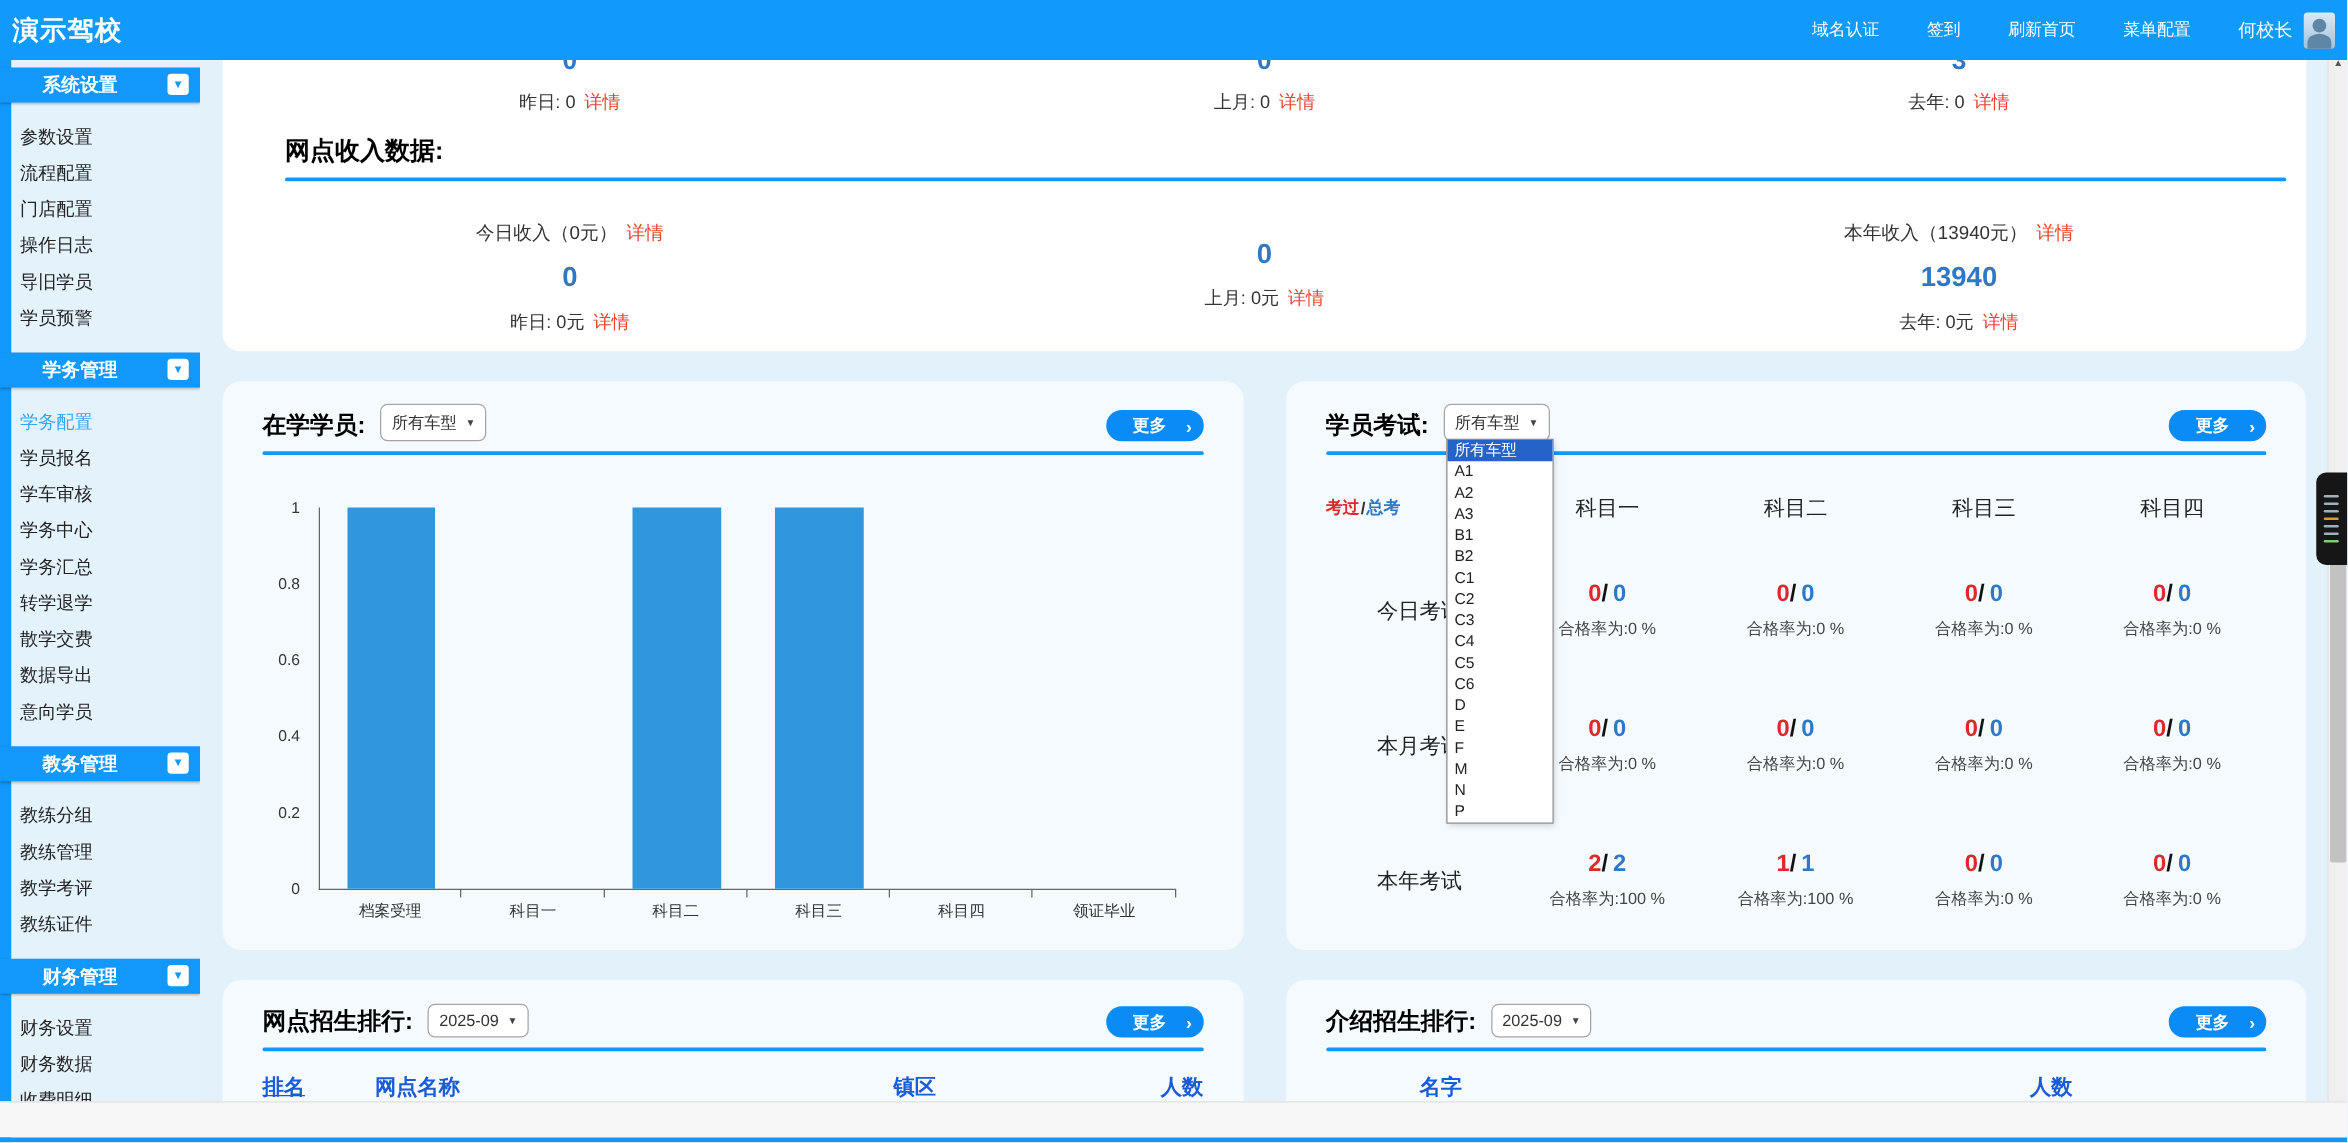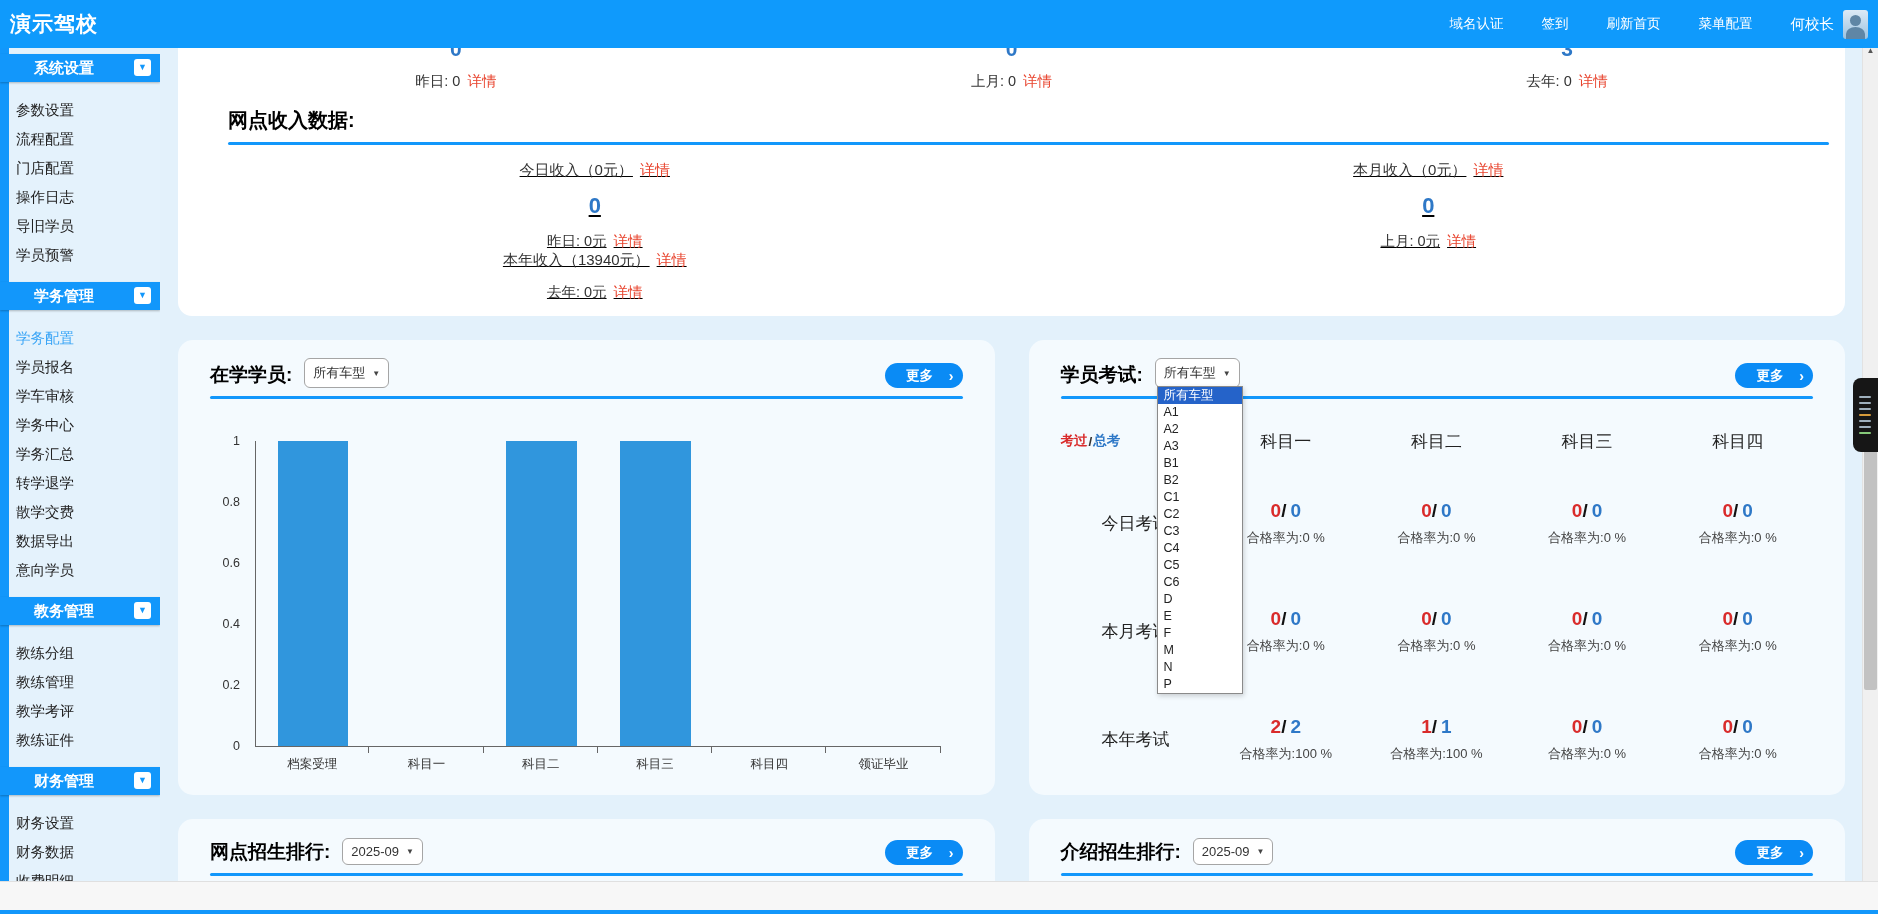--- a/index.html
+++ b/index.html
@@ -32,21 +32,21 @@
   .top-card{margin:0 17px 0 18px;background:#fff;border-radius:0 0 14px 14px;padding:2px 0 14px 0;}
   .overview{display:grid;grid-template-columns:1fr 1fr 1fr;}
   .clip{height:16px;overflow:hidden;text-align:center;}
   .big-val{display:inline-block;margin-top:-9px;font-size:21px;font-weight:bold;color:#2e78c7;}
   .ov-sum{text-align:center;margin-top:14px;font-size:14.5px;color:#333;}
   .detail{color:#e8442e;margin-left:7px;cursor:pointer;}
   .income{margin-top:16px;}
   .income-title{margin:0 0 0 50px;font-size:20px;font-weight:bold;color:#000;}
   .rule{height:3px;background:#1297fb;border-radius:2px;}
   .income .rule{margin:8px 16px 0 50px;}
-  .income-cols{display:grid;grid-template-columns:1fr 1fr;margin-top:16px;text-decoration:underline;}
+  .income-cols{display:grid;grid-template-columns:1fr 1fr 1fr;margin-top:32px;}
   .inc-label{text-align:center;font-size:15px;color:#333;}
   .inc-value{text-align:center;font-size:22px;font-weight:bold;color:#2e78c7;margin-top:13px;}
   .inc-sum{text-align:center;font-size:14.5px;color:#333;margin-top:13px;}
 
   
   .cards-row{display:flex;gap:34px;margin:24px 17px 0 18px;}
   .card{flex:1;position:relative;background:#f4fafe;border-radius:15px;height:455px;padding:18px 32px 0 32px;box-sizing:border-box;}
   .card.short{height:126px;padding-top:16px;}
   .card-head{display:flex;align-items:flex-end;height:30px;}
   .card-title{font-size:19px;font-weight:bold;color:#000;white-space:nowrap;}
@@ -189,26 +189,26 @@
       <div class="income">
         <h2 class="income-title">网点收入数据:</h2>
         <div class="rule"></div>
         <div class="income-cols" id="income-cols">
             <div class="inc-col">
               <div class="inc-label"><span>今日收入（0元）</span><span class="detail">详情</span></div>
               <div class="inc-value">0</div>
               <div class="inc-sum"><span>昨日: 0元</span><span class="detail">详情</span></div>
             </div>
             <div class="inc-col">
-              <div class="inc-label"><span>本月收入（0元）</span><span class="detail">详情</span></div>
               <div class="inc-value">0</div>
               <div class="inc-sum"><span>上月: 0元</span><span class="detail">详情</span></div>
             </div>
             <div class="inc-col">
               <div class="inc-label"><span>本年收入（13940元）</span><span class="detail">详情</span></div>
+              <div class="inc-value">13940</div>
               <div class="inc-sum"><span>去年: 0元</span><span class="detail">详情</span></div>
             </div>
           </div>
       </div>
     </section>
 
     <div class="cards-row">
 
       <section class="card">
         <div class="card-head">

